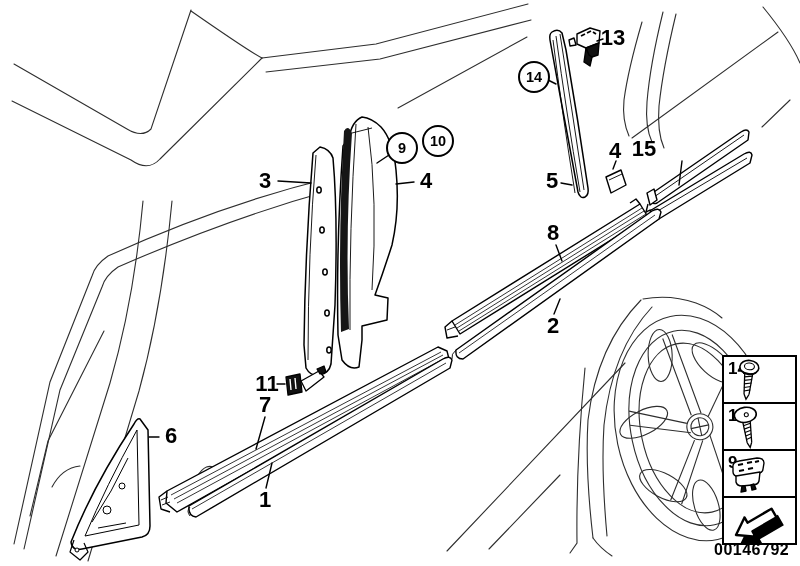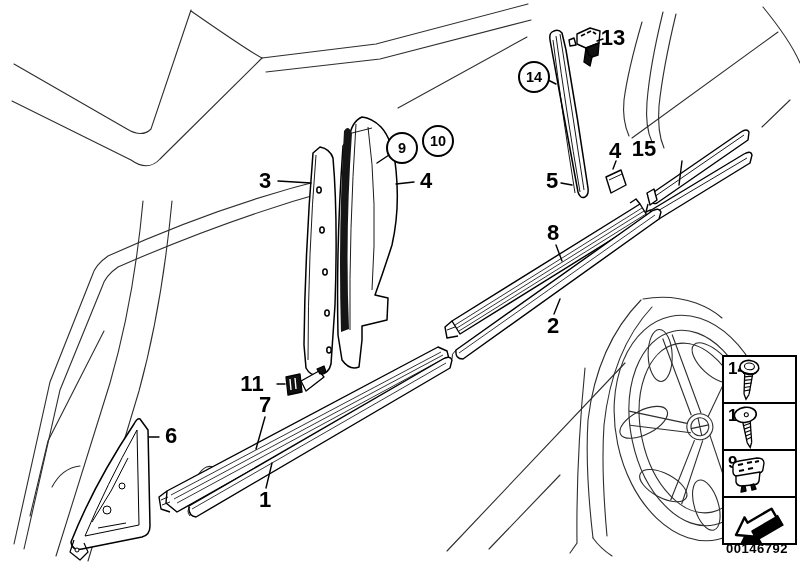--- a/index.html
+++ b/index.html
@@ -11,22 +11,22 @@
   .callout.circled{width:28px;height:28px;border:2.2px solid #000;border-radius:50%;
            background:#fff;display:flex;align-items:center;justify-content:center;
            font-size:14.5px;}
   .legend{position:absolute;left:722px;top:355px;width:71px;height:186px;
           border:2px solid #000;background:#fff;display:flex;flex-direction:column;}
   .legend .cell{position:relative;flex:1;border-bottom:2px solid #000;}
   .legend .cell:last-child{border-bottom:none;}
   .legend .num{position:absolute;left:4px;top:2px;font-weight:bold;font-size:17px;color:#000;}
   .legend svg{position:absolute;right:1px;top:1px;}
   .legend .cell.arrow svg{left:4px;top:3px;}
-  .docnum{position:absolute;left:714px;top:541px;width:86px;text-align:center;
-          font-weight:bold;font-size:13px;letter-spacing:.5px;color:#000;}
+  .docnum{position:absolute;left:714px;top:541px;width:86px;text-align:left;
+          font-weight:bold;font-size:16px;letter-spacing:.5px;color:#000;}
 </style>
 </head>
 <body>
 
 <div class="stage">
 
   <svg width="800" height="566" viewBox="0 0 800 566">
 
     <g stroke="#2e2e2e" stroke-width="1.1" fill="none" stroke-linecap="round">
       <path d="M14,64 L127,129 Q142,138 151,129 L191,10"></path>
@@ -190,21 +190,21 @@
   <div class="callout" style="left:265px;top:500px">1</div>
   <div class="callout" style="left:553px;top:326px">2</div>
   <div class="callout" style="left:265px;top:181px">3</div>
   <div class="callout" style="left:426px;top:181px">4</div>
   <div class="callout" style="left:552px;top:181px">5</div>
   <div class="callout" style="left:171px;top:436px">6</div>
   <div class="callout" style="left:265px;top:405px">7</div>
   <div class="callout" style="left:553px;top:233px">8</div>
   <div class="callout circled" style="left:402px;top:148px">9</div>
   <div class="callout circled" style="left:438px;top:141px">10</div>
-  <div class="callout" style="left:252px;top:384px">11</div>
+  <div class="callout" style="left:267px;top:384px">11</div>
   <div class="callout" style="left:615px;top:151px">4</div>
   <div class="callout" style="left:613px;top:38px">13</div>
   <div class="callout circled" style="left:534px;top:77px">14</div>
   <div class="callout" style="left:644px;top:149px">15</div>
 
   <div class="legend">
     <div class="cell">
       <span class="num">14</span>
       <svg width="42" height="44" viewBox="0 0 42 44">
         <g transform="rotate(6 21 22)" stroke="#000" fill="#fff" stroke-width="1.6">

